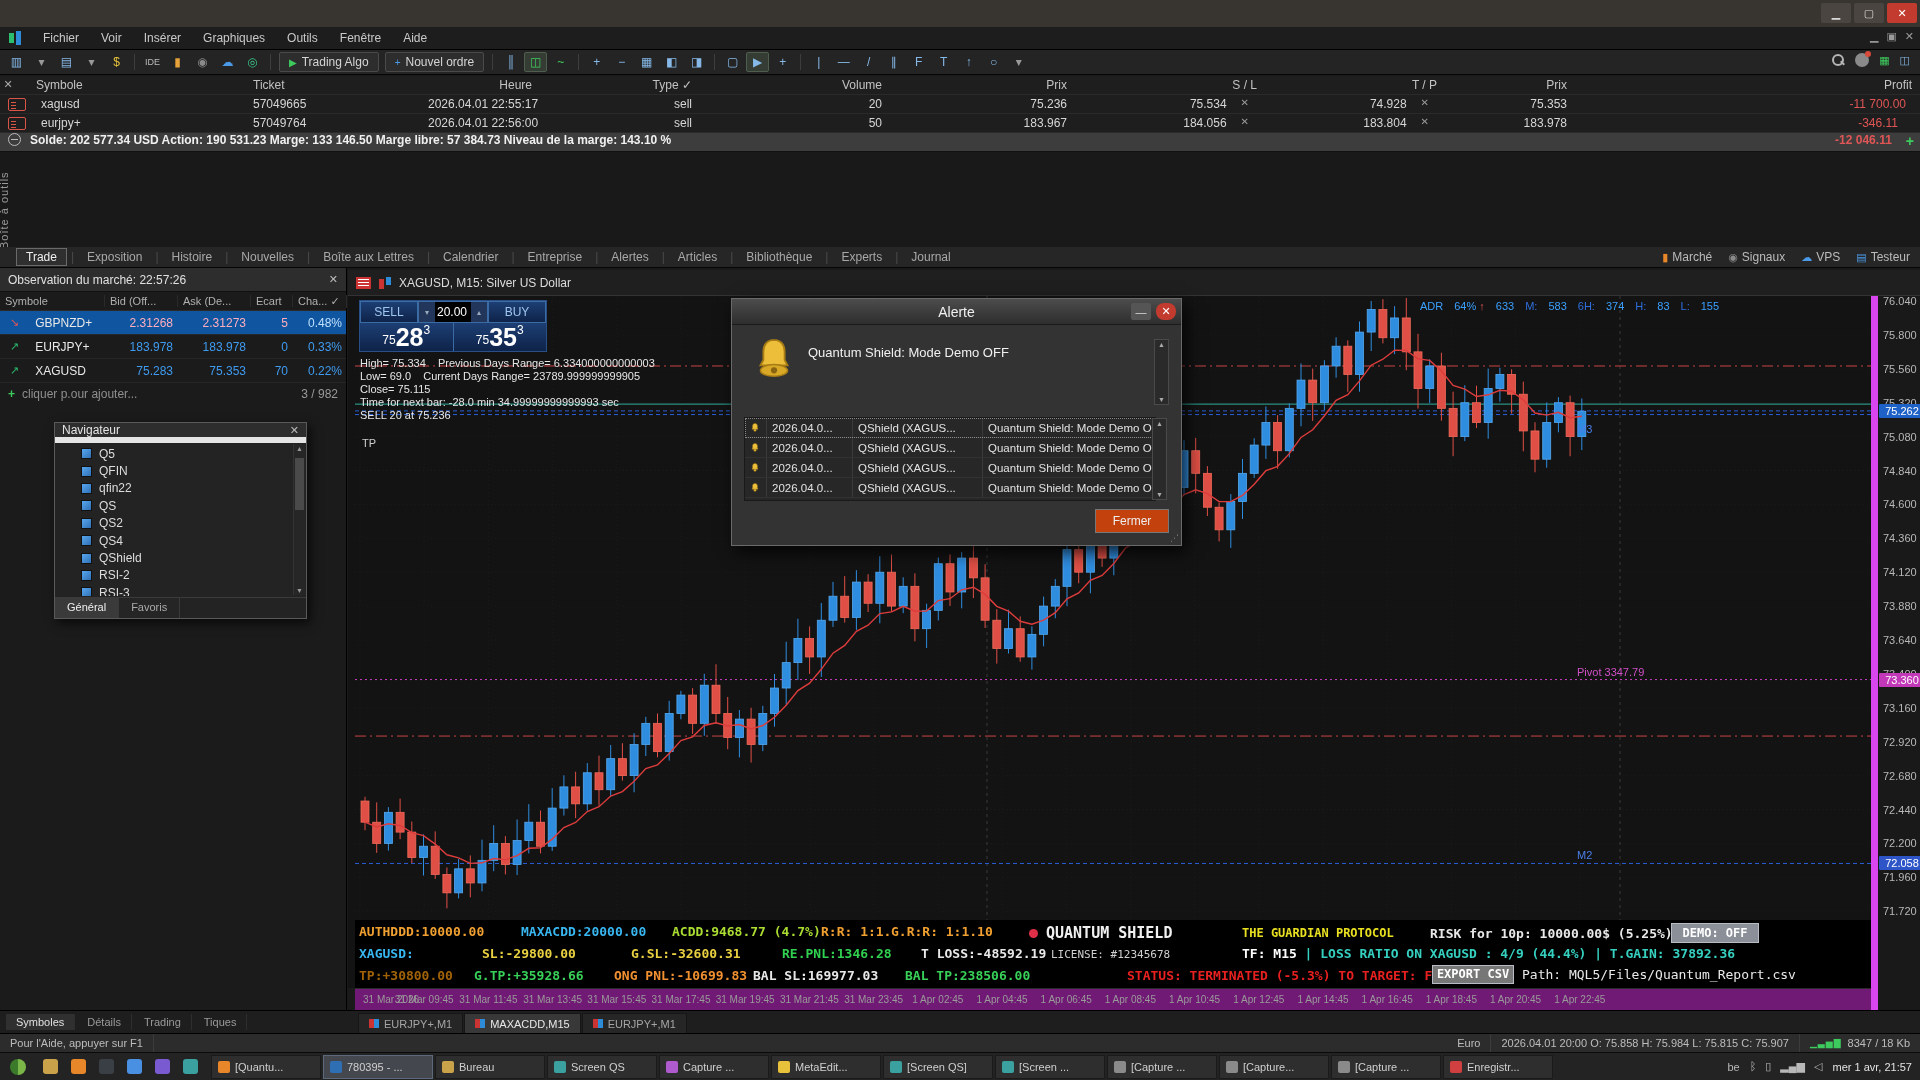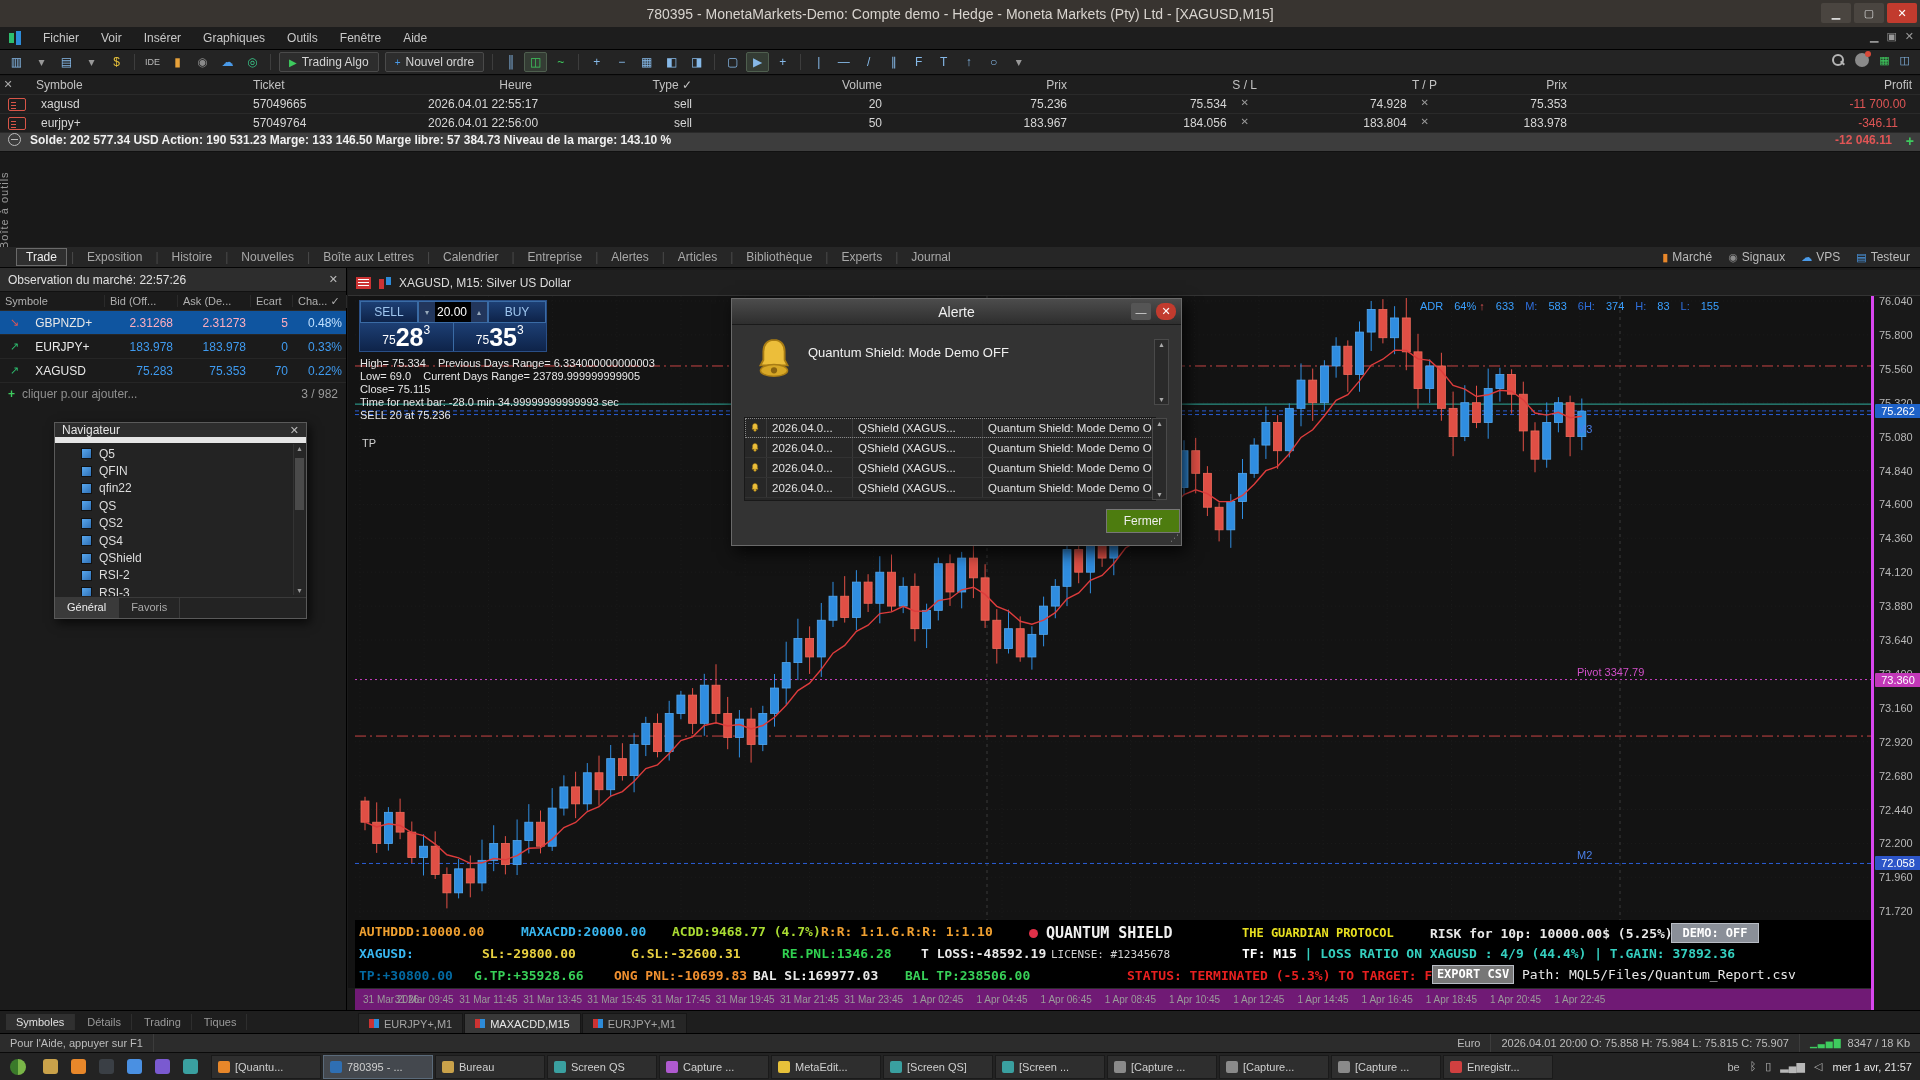--- a/index.html
+++ b/index.html
@@ -122,21 +122,21 @@
   .chart-titlebar{position:absolute;left:348px;top:270px;width:1572px;height:26px;background:#1f1f1f;
                   border-bottom:1px solid #333;display:flex;align-items:center;font-size:12px;color:#ddd;padding-left:8px;gap:7px;}
   .ct-ico1{width:15px;height:12px;background:#c33;position:relative;}
   .ct-ico1::after{content:"";position:absolute;left:2px;top:2px;right:2px;height:1px;background:#fff;box-shadow:0 3px 0 #fff,0 6px 0 #fff;}
   .ct-ico2{width:14px;height:12px;position:relative;}
   .ct-ico2::before{content:"";position:absolute;left:1px;top:2px;width:5px;height:10px;background:#c33;}
   .ct-ico2::after{content:"";position:absolute;left:8px;top:0;width:5px;height:8px;background:#2d8bd8;}
   .plot{position:absolute;left:348px;top:296px;width:1523px;height:692px;background:#131313;}
   .plot svg{position:absolute;left:7px;top:0;}
   .price-axis{position:absolute;left:1871px;top:296px;width:49px;height:714px;background:#191919;
-              border-left:3px solid #d946ef;font-size:11px;color:#b8b8b8;}
+              border-left:7px solid #d946ef;font-size:11px;color:#b8b8b8;}
   .pa-lbl{position:absolute;left:5px;}
   .pa-badge{position:absolute;left:1px;width:46px;height:14px;color:#fff;font-size:11px;text-align:center;line-height:14px;border-radius:1px;}
   .time-axis{position:absolute;left:355px;top:988px;width:1516px;height:22px;background:#701a75;
              border-top:1px solid #2b2b2b;font-size:10px;color:#9a9a9a;}
   .ta-lbl{position:absolute;top:5px;transform:translateX(-50%);white-space:nowrap;}
   .lvl-lbl{position:absolute;font-size:11px;}
   .adr{position:absolute;left:1420px;top:300px;display:flex;gap:11px;font-size:11px;color:#3aa0ff;z-index:5;}
 
   
   .widget{position:absolute;left:359px;top:300px;width:188px;height:52px;background:#10264a;
@@ -178,21 +178,21 @@
   .dlg-bell{position:absolute;left:20px;top:36px;}
   .dlg-msg{position:absolute;left:76px;top:46px;font-size:13px;color:#f0f0f0;}
   .dlg-scroll{position:absolute;width:15px;background:#2a2a2a;border:1px solid #4a4a4a;font-size:7px;color:#aaa;}
   .dlg-scroll .up{position:absolute;top:1px;left:0;width:100%;text-align:center;}
   .dlg-scroll .dn{position:absolute;bottom:1px;left:0;width:100%;text-align:center;}
   .dlg-list{position:absolute;left:12px;top:118px;width:412px;height:84px;background:#272727;border:1px solid #191919;}
   .dlg-row{display:grid;grid-template-columns:22px 86px 130px 1fr;height:20px;align-items:center;
            font-size:11.5px;color:#e2e2e2;border-bottom:1px solid #323232;}
   .dlg-row span{padding:0 5px;white-space:nowrap;overflow:hidden;border-right:1px solid #3a3a3a;height:100%;display:flex;align-items:center;}
   .dlg-row.sel{outline:1px dotted #888;outline-offset:-1px;}
-  .dlg-close-btn{position:absolute;right:1px;bottom:12px;width:74px;height:24px;background:#4d7c0f;
+  .dlg-close-btn{position:absolute;right:12px;bottom:12px;width:74px;height:24px;background:#c2410c;
                  border:1px solid #777;color:#eee;font-size:12px;display:flex;align-items:center;justify-content:center;}
   .dlg-grip{position:absolute;right:2px;bottom:2px;font-size:9px;color:#888;}
 
   
   .chart-tabs{position:absolute;left:348px;top:1010px;width:1572px;height:23px;background:#1e1e1e;border-top:1px solid #000;
               display:flex;align-items:flex-end;padding-left:10px;gap:1px;font-size:11px;}
   .ctab{display:flex;align-items:center;gap:5px;height:20px;padding:0 10px;background:#262626;color:#a5a5a5;
         border:1px solid #161616;border-bottom:none;}
   .ctab.active{background:#383838;color:#e8e8e8;}
   .ctab .mini{width:10px;height:9px;background:linear-gradient(90deg,#c33 45%,#2d8bd8 55%);}
@@ -217,21 +217,20 @@
   .tk-tray{margin-left:auto;display:flex;align-items:center;gap:10px;padding-right:8px;}
   .tk-clock{color:#e2e2e2;}
   .tray-ico{color:#b8b8b8;font-size:11px;}
 </style>
 </head>
 <body>
 
 <div class="screen">
 
   <div class="titlebar">
-    <span>780395 - MonetaMarkets-Demo: Compte demo - Hedge - Moneta Markets (Pty) Ltd - [XAGUSD,M15]</span>
     <div class="win-controls">
       <span class="wc">▁</span>
       <span class="wc">▢</span>
       <span class="wc close">✕</span>
     </div>
   </div>
 
   <div class="menubar">
     <span class="mt-logo">
         <i></i>
@@ -888,21 +887,21 @@
         <span class="ea-seg" style="color: rgb(240, 160, 48);">G.R:R: 1:1.10</span>
       </div>
       <div class="ea-row" style="top: 26px;">
         <span class="ea-seg" style="color: rgb(56, 182, 240); width: 123px;">XAGUSD:</span>
         <span class="ea-seg" style="color: rgb(232, 208, 64); width: 149px;">SL:-29800.00</span>
         <span class="ea-seg" style="color: rgb(232, 208, 64); width: 151px;">G.SL:-32600.31</span>
         <span class="ea-seg" style="color: rgb(48, 208, 80); width: 139px;">RE.PNL:1346.28</span>
         <span class="ea-seg" style="color: rgb(232, 232, 232);">T LOSS:-48592.19</span>
       </div>
       <div class="ea-row" style="top: 48px;">
-        <span class="ea-seg" style="color: #0369a1; width: 115px;">TP:+30800.00</span>
+        <span class="ea-seg" style="color: #a16207; width: 115px;">TP:+30800.00</span>
         <span class="ea-seg" style="color: rgb(56, 208, 88); width: 140px;">G.TP:+35928.66</span>
         <span class="ea-seg" style="color: rgb(240, 144, 48); width: 139px;">ONG PNL:-10699.83</span>
         <span class="ea-seg" style="color: rgb(232, 232, 232); width: 152px;">BAL SL:169977.03</span>
         <span class="ea-seg" style="color: rgb(56, 208, 88);">BAL TP:238506.00</span>
       </div>
     </div>
 
   <div class="dialog">
     <div class="dlg-title">
       <span>Alerte</span>

